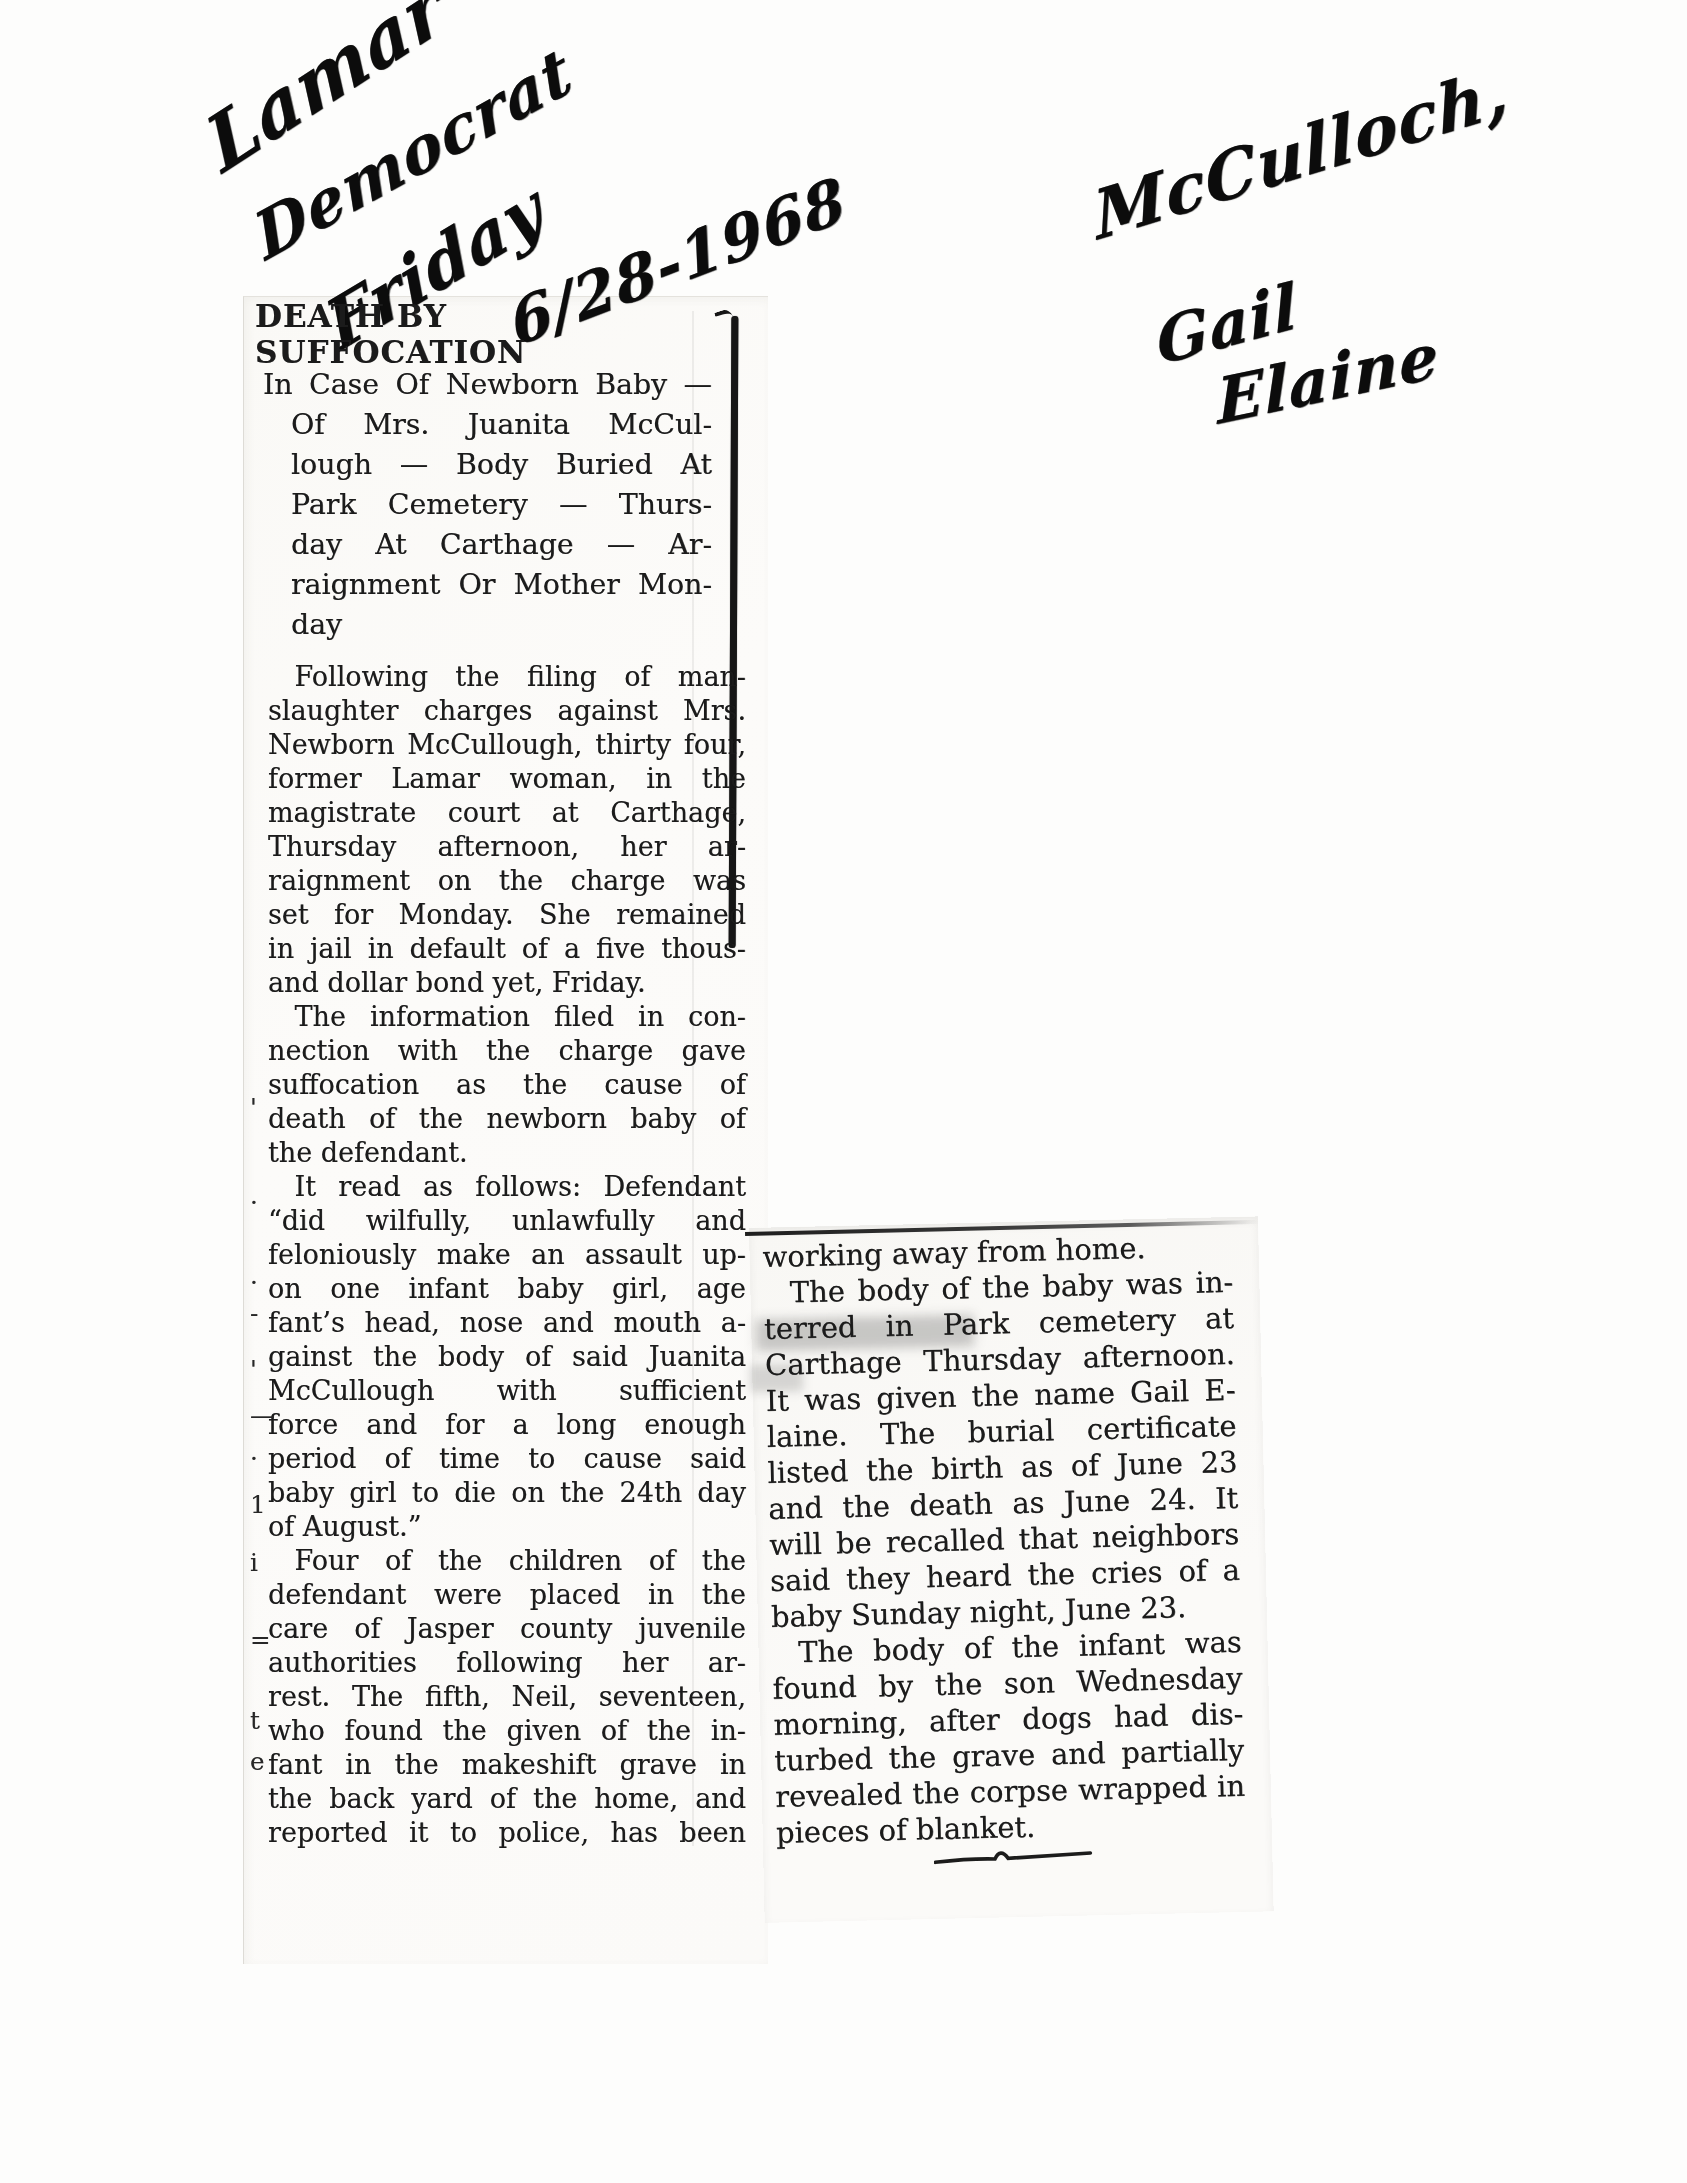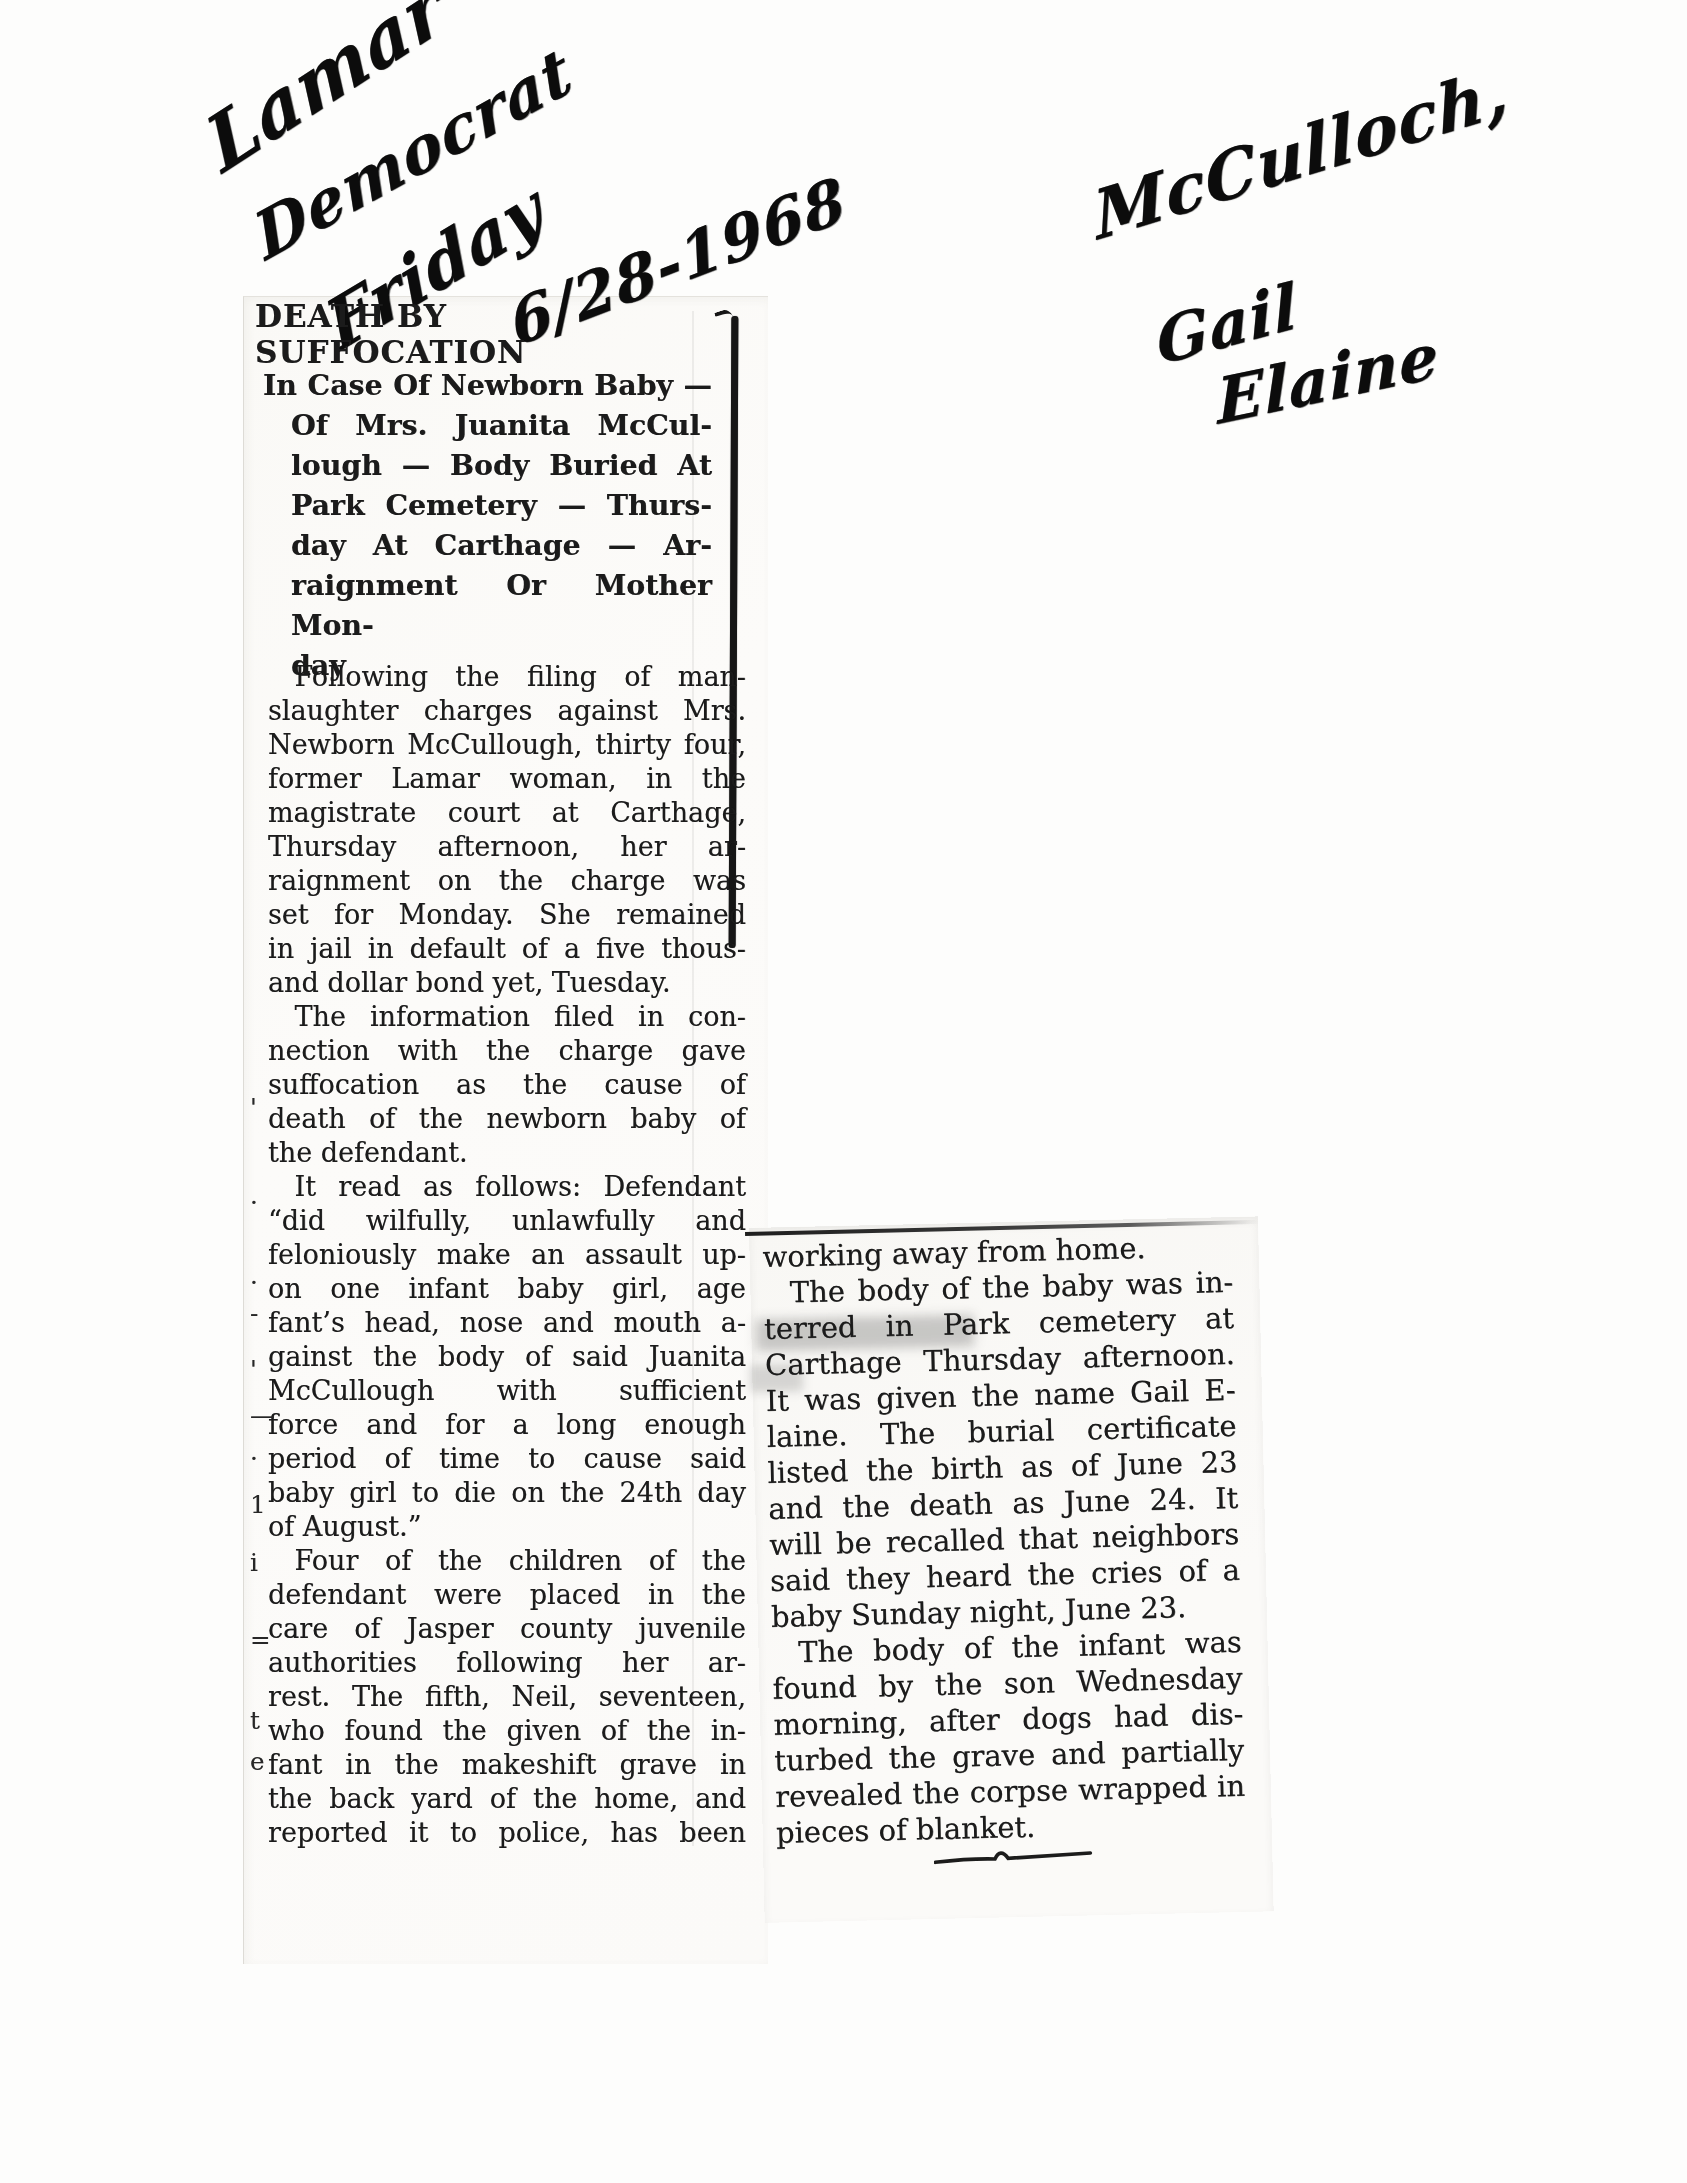--- a/index.html
+++ b/index.html
@@ -65,21 +65,21 @@
     transform:rotate(.25deg);
     box-shadow:0 0 1px rgba(0,0,0,.7);
   }
   .vrule-hook{
     left:716px;top:310px;width:17px;height:10.6px;
     border-top:4.6px solid #161616;border-radius:0 9.3px 0 0;
     transform:rotate(-18deg);
   }
   .subhead{left:263px;top:365px;width:449px;}
   .sub-line{
-    font-size:28.4px;line-height:40px;font-weight:bold;
+    font-size:28.4px;line-height:40px;font-weight:normal;
     text-shadow:0.3px 0.4px 0.5px rgba(0,0,0,.5);
   }
   .hang{padding-left:28px;}
 
   .col1{left:268px;top:660px;width:478px;}
   .col1 .line{font-size:27px;line-height:34px;}
   .col2{
     left:762px;top:1239px;width:470px;
     transform:rotate(-1.35deg);transform-origin:left top;
   }
@@ -134,21 +134,21 @@
 <div class="abs col1" id="col1">
     <div class="line jline ind">Following the filing of man-</div>
     <div class="line jline">slaughter charges against Mrs.</div>
     <div class="line jline">Newborn McCullough, thirty four,</div>
     <div class="line jline">former Lamar woman, in the</div>
     <div class="line jline">magistrate court at Carthage,</div>
     <div class="line jline">Thursday afternoon, her ar-</div>
     <div class="line jline">raignment on the charge was</div>
     <div class="line jline">set for Monday. She remained</div>
     <div class="line jline">in jail in default of a five thous-</div>
-    <div class="line eline">and dollar bond yet, Tuesday.</div>
+    <div class="line eline">and dollar bond yet, Friday.</div>
     <div class="line jline ind">The information filed in con-</div>
     <div class="line jline">nection with the charge gave</div>
     <div class="line jline">suffocation as the cause of</div>
     <div class="line jline">death of the newborn baby of</div>
     <div class="line eline">the defendant.</div>
     <div class="line jline ind">It read as follows: Defendant</div>
     <div class="line jline">“did wilfully, unlawfully and</div>
     <div class="line jline">feloniously make an assault up-</div>
     <div class="line jline">on one infant baby girl, age</div>
     <div class="line jline">fant’s head, nose and mouth a-</div>

